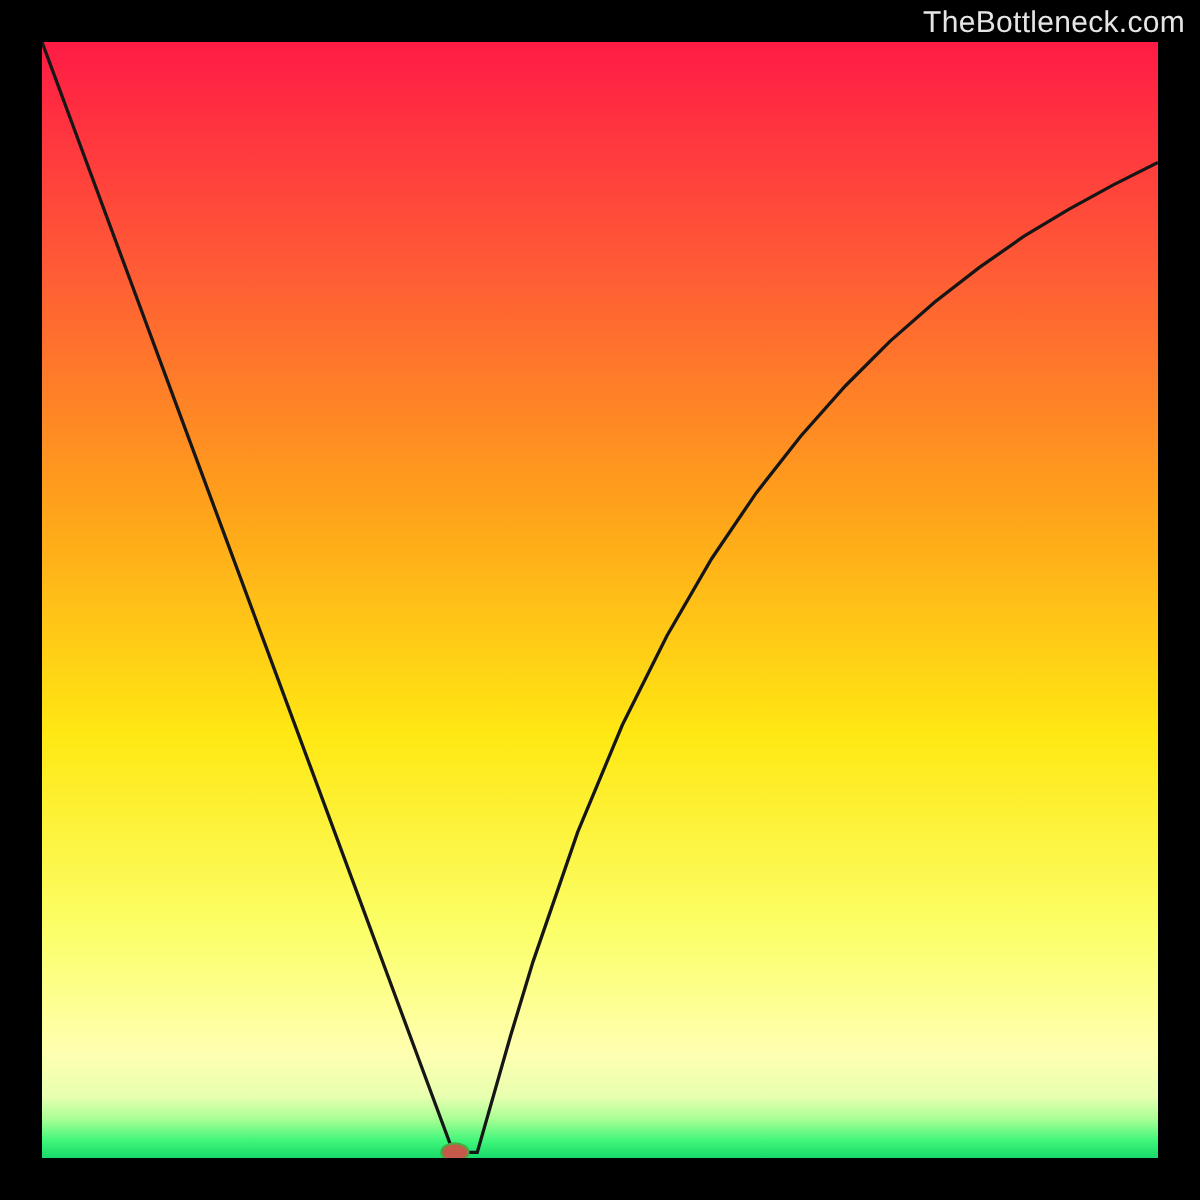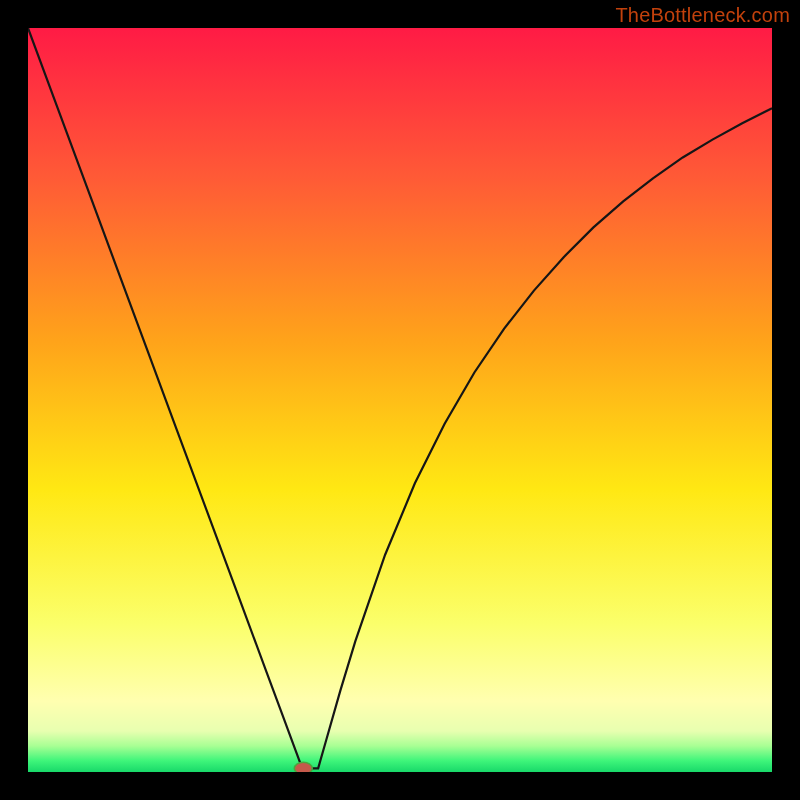--- a/index.html
+++ b/index.html
@@ -16,21 +16,21 @@
     top: 0;
     left: 0;
     width: 800px;
     height: 800px;
     background: #000;
   }
   .watermark {
     position: absolute;
     top: 4px;
     right: 10px;
-    color: #c2410c;
+    color: #e5e5e5;
     font-size: 20px;
     font-weight: 500;
     letter-spacing: 0.2px;
     z-index: 10;
   }
   .plot-area {
     position: absolute;
     top: 28px;
     left: 28px;
     width: 744px;

